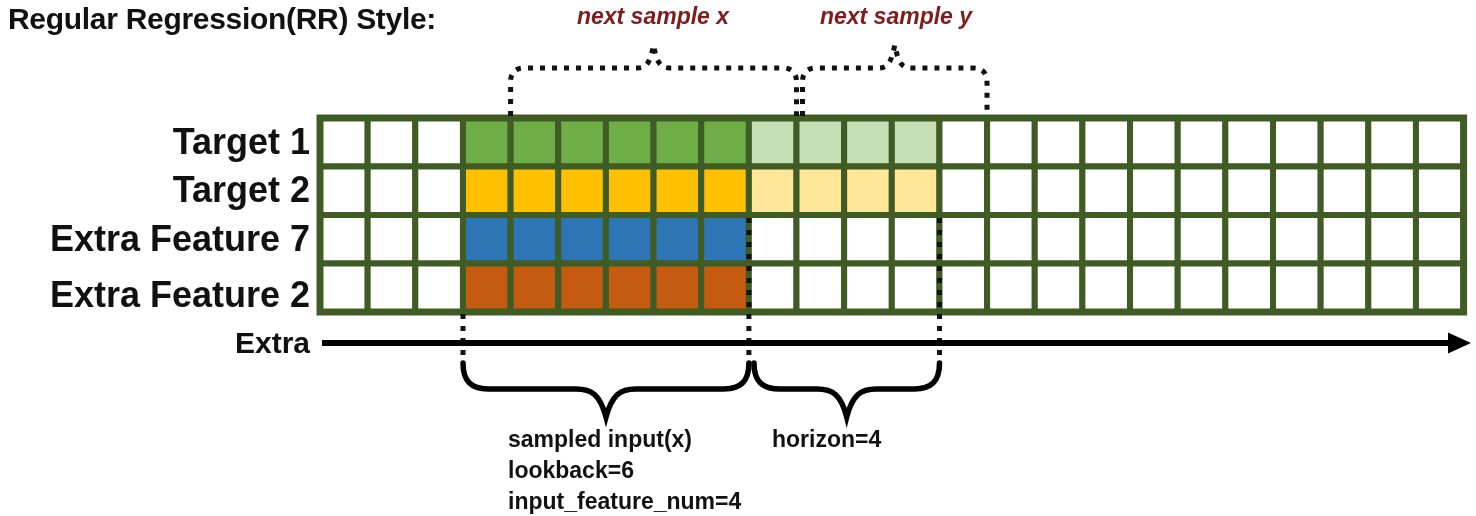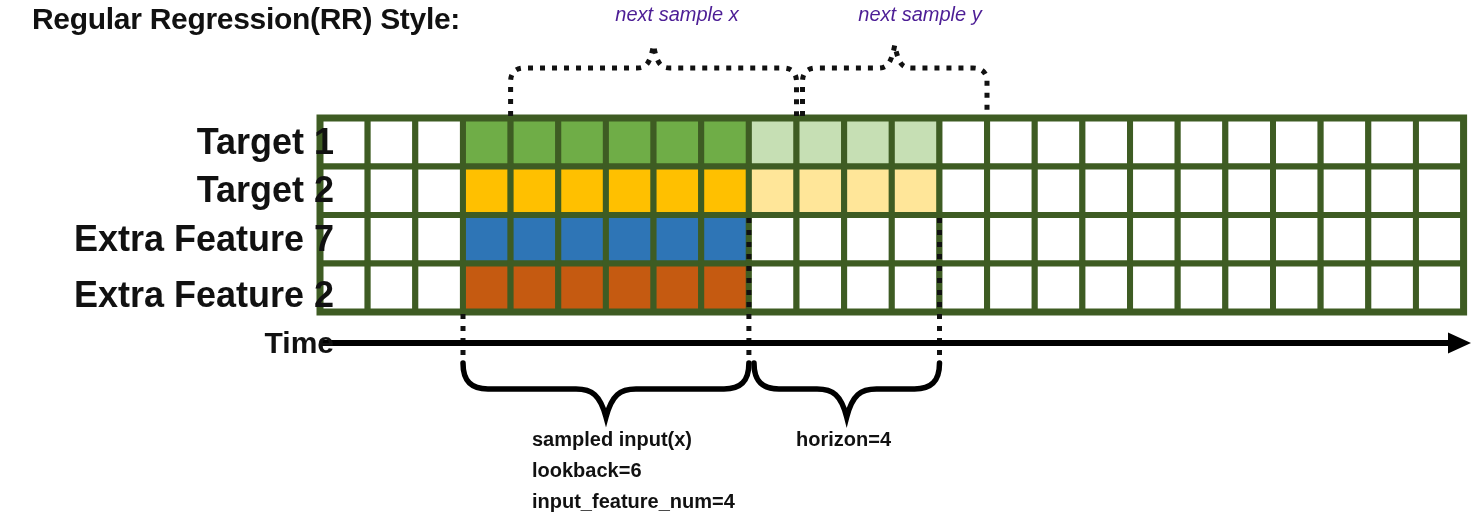--- a/index.html
+++ b/index.html
@@ -3,48 +3,48 @@
 <meta charset="utf-8">
 <style>
   html,body{margin:0;padding:0;background:#ffffff;}
   #canvas{
     position:relative;
     width:1476px;height:516px;
     background:#ffffff;
     font-family:"Liberation Sans",sans-serif;
     overflow:hidden;
   }
-  .abs{position:absolute;margin-left:24px;}
+  .abs{position:absolute;}
   #title{
     left:8px;top:2px;
     font-size:30px;font-weight:700;color:#111;
     white-space:nowrap;letter-spacing:-0.3px;
   }
   .next-label{
     top:3px;
     transform:translateX(-50%);
-    font-size:20px;font-weight:400;font-style:italic;color:#4c1d95;
+    font-size:23px;font-weight:700;font-style:italic;color:#7f1d1d;
     white-space:nowrap;
   }
   .row-label{
     width:305px;left:5px;
     text-align:right;
     font-size:36px;font-weight:700;color:#111;
     white-space:nowrap;
     transform:translateY(-50%);
   }
   #time-label{
     width:305px;left:5px;top:343px;
     text-align:right;
     font-size:30px;font-weight:700;color:#111;
     transform:translateY(-50%);
   }
   .note-block{
     top:424px;
-    font-size:20px;font-weight:600;color:#111;
+    font-size:23px;font-weight:600;color:#111;
     line-height:31px;white-space:nowrap;
   }
   #note-input{left:508px;}
   #note-output{left:772px;}
   svg{position:absolute;left:0;top:0;}
 </style>
 </head>
 <body>
 
 <div id="canvas">
@@ -171,21 +171,21 @@
   <div class="abs" id="title">Regular Regression(RR) Style:</div>
 
   <div class="abs next-label" style="left:653px;">next sample x</div>
   <div class="abs next-label" style="left:896px;">next sample y</div>
 
   <div class="abs row-label" style="top:142px;">Target 1</div>
   <div class="abs row-label" style="top:190px;">Target 2</div>
   <div class="abs row-label" style="top:239px;">Extra Feature 7</div>
   <div class="abs row-label" style="top:295px;">Extra Feature 2</div>
 
-  <div class="abs" id="time-label">Time</div>
+  <div class="abs" id="time-label">Extra</div>
 
   <div class="abs note-block" id="note-input">
     <div>sampled input(x)</div>
     <div>lookback=6</div>
     <div>input_feature_num=4</div>
   </div>
 
   <div class="abs note-block" id="note-output">
     <div>horizon=4</div>
   </div>

